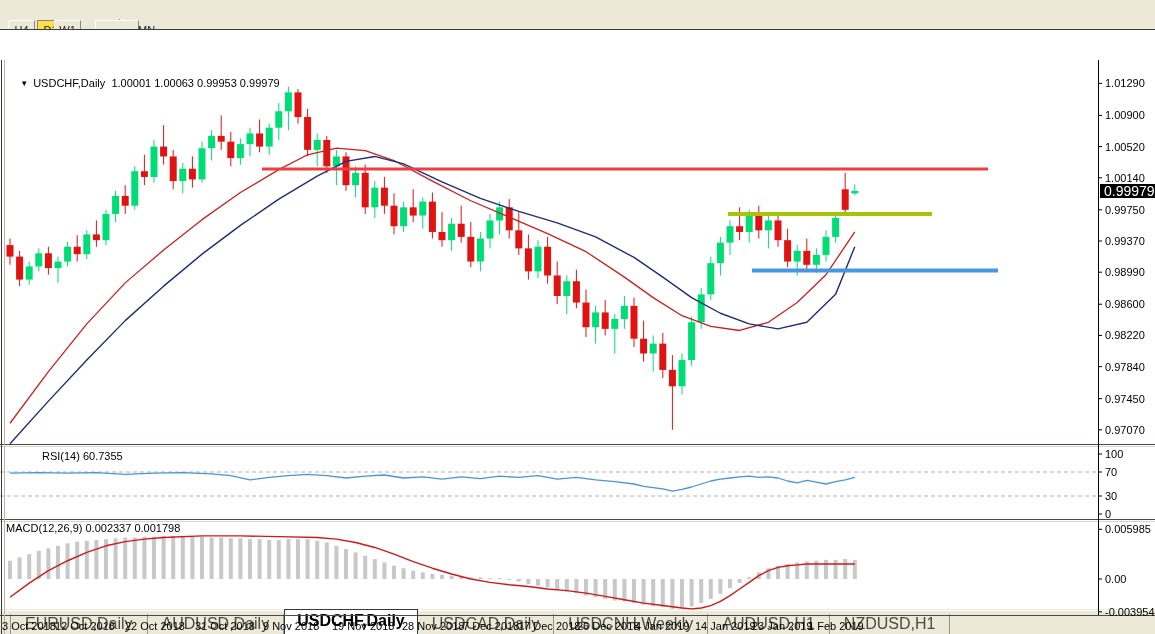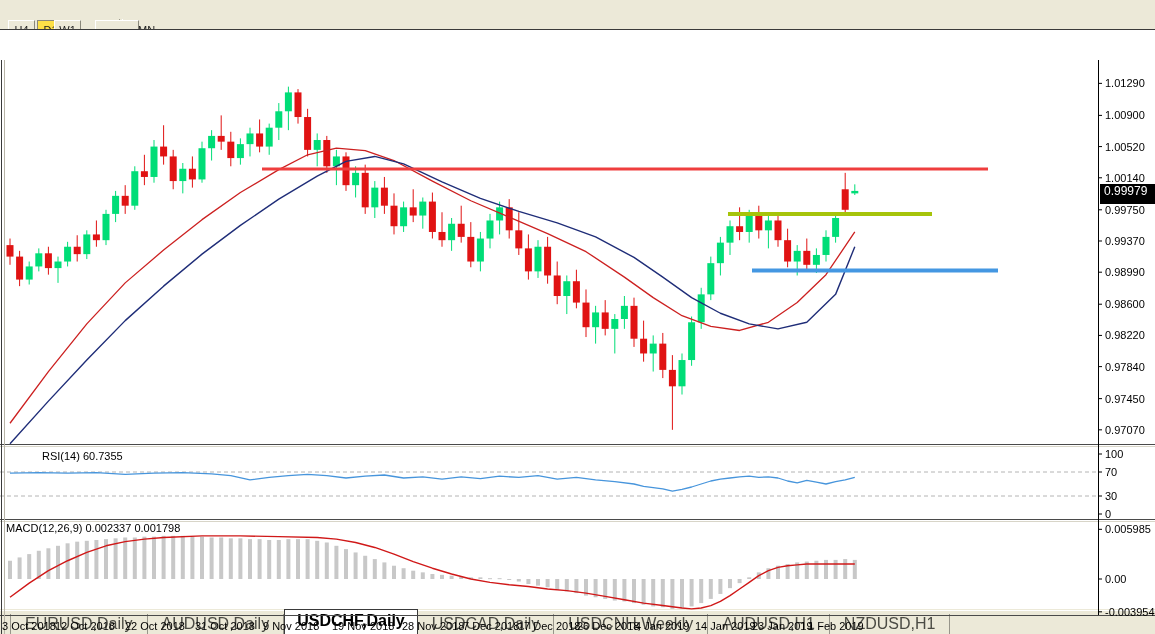--- a/index.html
+++ b/index.html
@@ -30,22 +30,22 @@
   .chart-window{
     position:absolute;left:0;top:29px;width:1155px;height:580px;
     background:#fff;border-top:1px solid #3a3a3a;box-sizing:border-box;
   }
   .overlay-label{position:absolute;font-size:11px;color:#000;white-space:pre;z-index:5;}
   #hdr{left:8px;top:35px;}
   #hdr .tri{font-size:8px;vertical-align:1px;margin-right:5px;}
   #rsi-label{left:6px;top:420px;margin-left:36px;}
   #macd-label{left:6px;top:492px;}
   .price-tag{
-    position:absolute;left:1100px;top:154px;width:55px;height:20px;z-index:6;
-    background:#000;color:#fff;font-size:12px;line-height:14px;padding-left:4px;box-sizing:border-box;
+    position:absolute;left:1100px;top:154px;width:55px;height:14px;z-index:6;
+    background:#000;color:#fff;font-size:14px;line-height:14px;padding-left:4px;box-sizing:border-box;
   }
   #chart-svg{position:absolute;left:0;top:30px;z-index:1;}
   
   .tabbar{
     position:absolute;left:0;top:610px;width:1155px;height:24px;
     background:#ece9d8;border-top:1px solid #fff;box-sizing:border-box;
     display:flex;align-items:flex-end;padding-left:10px;
   }
   .tab{
     font-size:16px;color:#4b4b44;padding:3px 14px 4px 14px;cursor:pointer;
@@ -64,20 +64,23 @@
 <div class="toolbar">
 
   <div class="tb-sep"></div>
 <div class="tf-btn" style="left: 8px;">H4</div>
     <div class="tf-btn active" style="left: 37px;">D1</div>
     <div class="tf-btn" style="left: 54px;">W1</div>
     <div class="tf-btn" style="left: 95px; padding-left: 42px;">MN</div>
   </div>
 
 <div class="chart-window">
+  <div class="overlay-label" id="hdr">
+    <span class="tri">▼</span><span>USDCHF,Daily</span>&nbsp;&nbsp;<span>1.00001 1.00063 0.99953 0.99979</span>
+  </div>
   <div class="overlay-label" id="rsi-label">RSI(14) 60.7355</div>
   <div class="overlay-label" id="macd-label">MACD(12,26,9) 0.002337 0.001798</div>
   <div class="price-tag">0.99979</div>
   <svg id="chart-svg" width="1155" height="578">
       <g>
         <line x1="0" x2="1098" y1="412" y2="412" stroke="#b4b4b4" stroke-width="1" stroke-dasharray="4 3"></line>
         <line x1="0" x2="1098" y1="436" y2="436" stroke="#b4b4b4" stroke-width="1" stroke-dasharray="4 3"></line>
       </g>
       <g>
         <line x1="10" x2="10" y1="178.53589999999969" y2="204.80789999999953" stroke="#e01313" stroke-width="1"></line>

